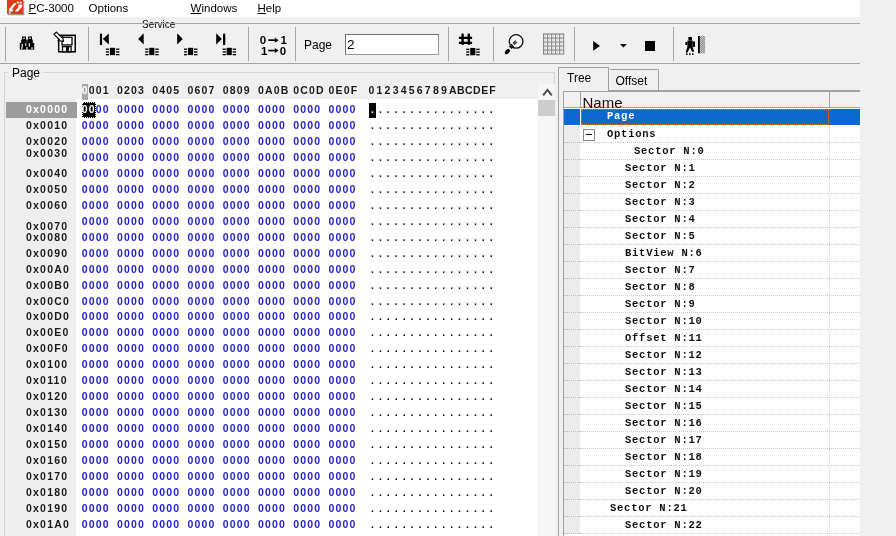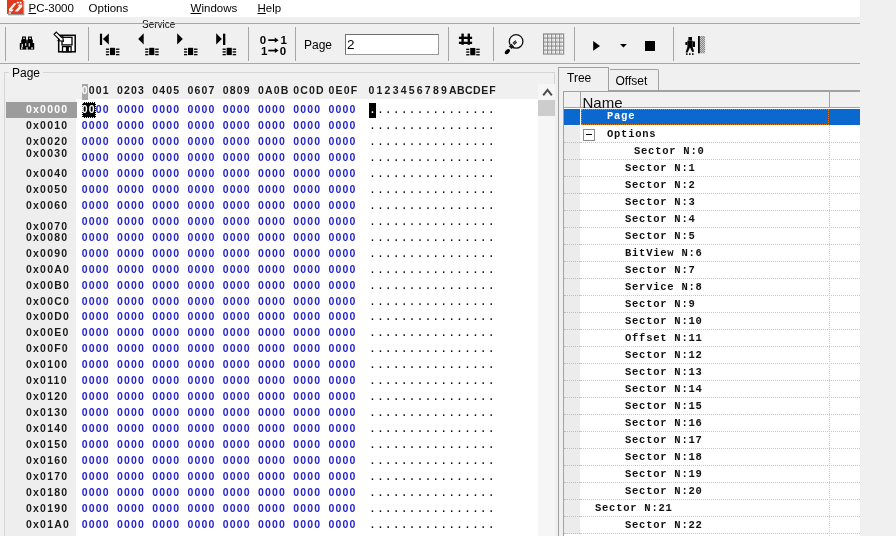--- a/index.html
+++ b/index.html
@@ -350,21 +350,21 @@
 <div class="a" style="left:580px;top:227.5px;width:316px;height:17px;border-bottom:1px dotted #c8c8c8"></div>
 <div class="m trw" style="left:625px;top:227.5px">Sector N:5</div>
 <div class="a" style="left:564px;top:244.5px;width:15.5px;height:17px;background:#ececec;border-bottom:1px dotted #bdbdbd"></div>
 <div class="a" style="left:580px;top:244.5px;width:316px;height:17px;border-bottom:1px dotted #c8c8c8"></div>
 <div class="m trw" style="left:625px;top:244.5px">BitView N:6</div>
 <div class="a" style="left:564px;top:261.5px;width:15.5px;height:17px;background:#ececec;border-bottom:1px dotted #bdbdbd"></div>
 <div class="a" style="left:580px;top:261.5px;width:316px;height:17px;border-bottom:1px dotted #c8c8c8"></div>
 <div class="m trw" style="left:625px;top:261.5px">Sector N:7</div>
 <div class="a" style="left:564px;top:278.5px;width:15.5px;height:17px;background:#ececec;border-bottom:1px dotted #bdbdbd"></div>
 <div class="a" style="left:580px;top:278.5px;width:316px;height:17px;border-bottom:1px dotted #c8c8c8"></div>
-<div class="m trw" style="left:625px;top:278.5px">Service N:8</div>
+<div class="m trw" style="left:625px;top:278.5px">Sector N:8</div>
 <div class="a" style="left:564px;top:295.5px;width:15.5px;height:17px;background:#ececec;border-bottom:1px dotted #bdbdbd"></div>
 <div class="a" style="left:580px;top:295.5px;width:316px;height:17px;border-bottom:1px dotted #c8c8c8"></div>
 <div class="m trw" style="left:625px;top:295.5px">Sector N:9</div>
 <div class="a" style="left:564px;top:312.5px;width:15.5px;height:17px;background:#ececec;border-bottom:1px dotted #bdbdbd"></div>
 <div class="a" style="left:580px;top:312.5px;width:316px;height:17px;border-bottom:1px dotted #c8c8c8"></div>
 <div class="m trw" style="left:625px;top:312.5px">Sector N:10</div>
 <div class="a" style="left:564px;top:329.5px;width:15.5px;height:17px;background:#ececec;border-bottom:1px dotted #bdbdbd"></div>
 <div class="a" style="left:580px;top:329.5px;width:316px;height:17px;border-bottom:1px dotted #c8c8c8"></div>
 <div class="m trw" style="left:625px;top:329.5px">Offset N:11</div>
 <div class="a" style="left:564px;top:346.5px;width:15.5px;height:17px;background:#ececec;border-bottom:1px dotted #bdbdbd"></div>
@@ -389,17 +389,17 @@
 <div class="a" style="left:580px;top:448.5px;width:316px;height:17px;border-bottom:1px dotted #c8c8c8"></div>
 <div class="m trw" style="left:625px;top:448.5px">Sector N:18</div>
 <div class="a" style="left:564px;top:465.5px;width:15.5px;height:17px;background:#ececec;border-bottom:1px dotted #bdbdbd"></div>
 <div class="a" style="left:580px;top:465.5px;width:316px;height:17px;border-bottom:1px dotted #c8c8c8"></div>
 <div class="m trw" style="left:625px;top:465.5px">Sector N:19</div>
 <div class="a" style="left:564px;top:482.5px;width:15.5px;height:17px;background:#ececec;border-bottom:1px dotted #bdbdbd"></div>
 <div class="a" style="left:580px;top:482.5px;width:316px;height:17px;border-bottom:1px dotted #c8c8c8"></div>
 <div class="m trw" style="left:625px;top:482.5px">Sector N:20</div>
 <div class="a" style="left:564px;top:499.5px;width:15.5px;height:17px;background:#ececec;border-bottom:1px dotted #bdbdbd"></div>
 <div class="a" style="left:580px;top:499.5px;width:316px;height:17px;border-bottom:1px dotted #c8c8c8"></div>
-<div class="m trw" style="left:595px;top:499.5px">Sector N:21</div>
+<div class="m trw" style="left:610px;top:499.5px">Sector N:21</div>
 <div class="a" style="left:564px;top:516.5px;width:15.5px;height:17px;background:#ececec;border-bottom:1px dotted #bdbdbd"></div>
 <div class="a" style="left:580px;top:516.5px;width:316px;height:17px;border-bottom:1px dotted #c8c8c8"></div>
 <div class="m trw" style="left:625px;top:516.5px">Sector N:22</div>
 <div class="dotv" style="left:829px;top:125px;height:411px"></div>
 </div>
 </body></html>

